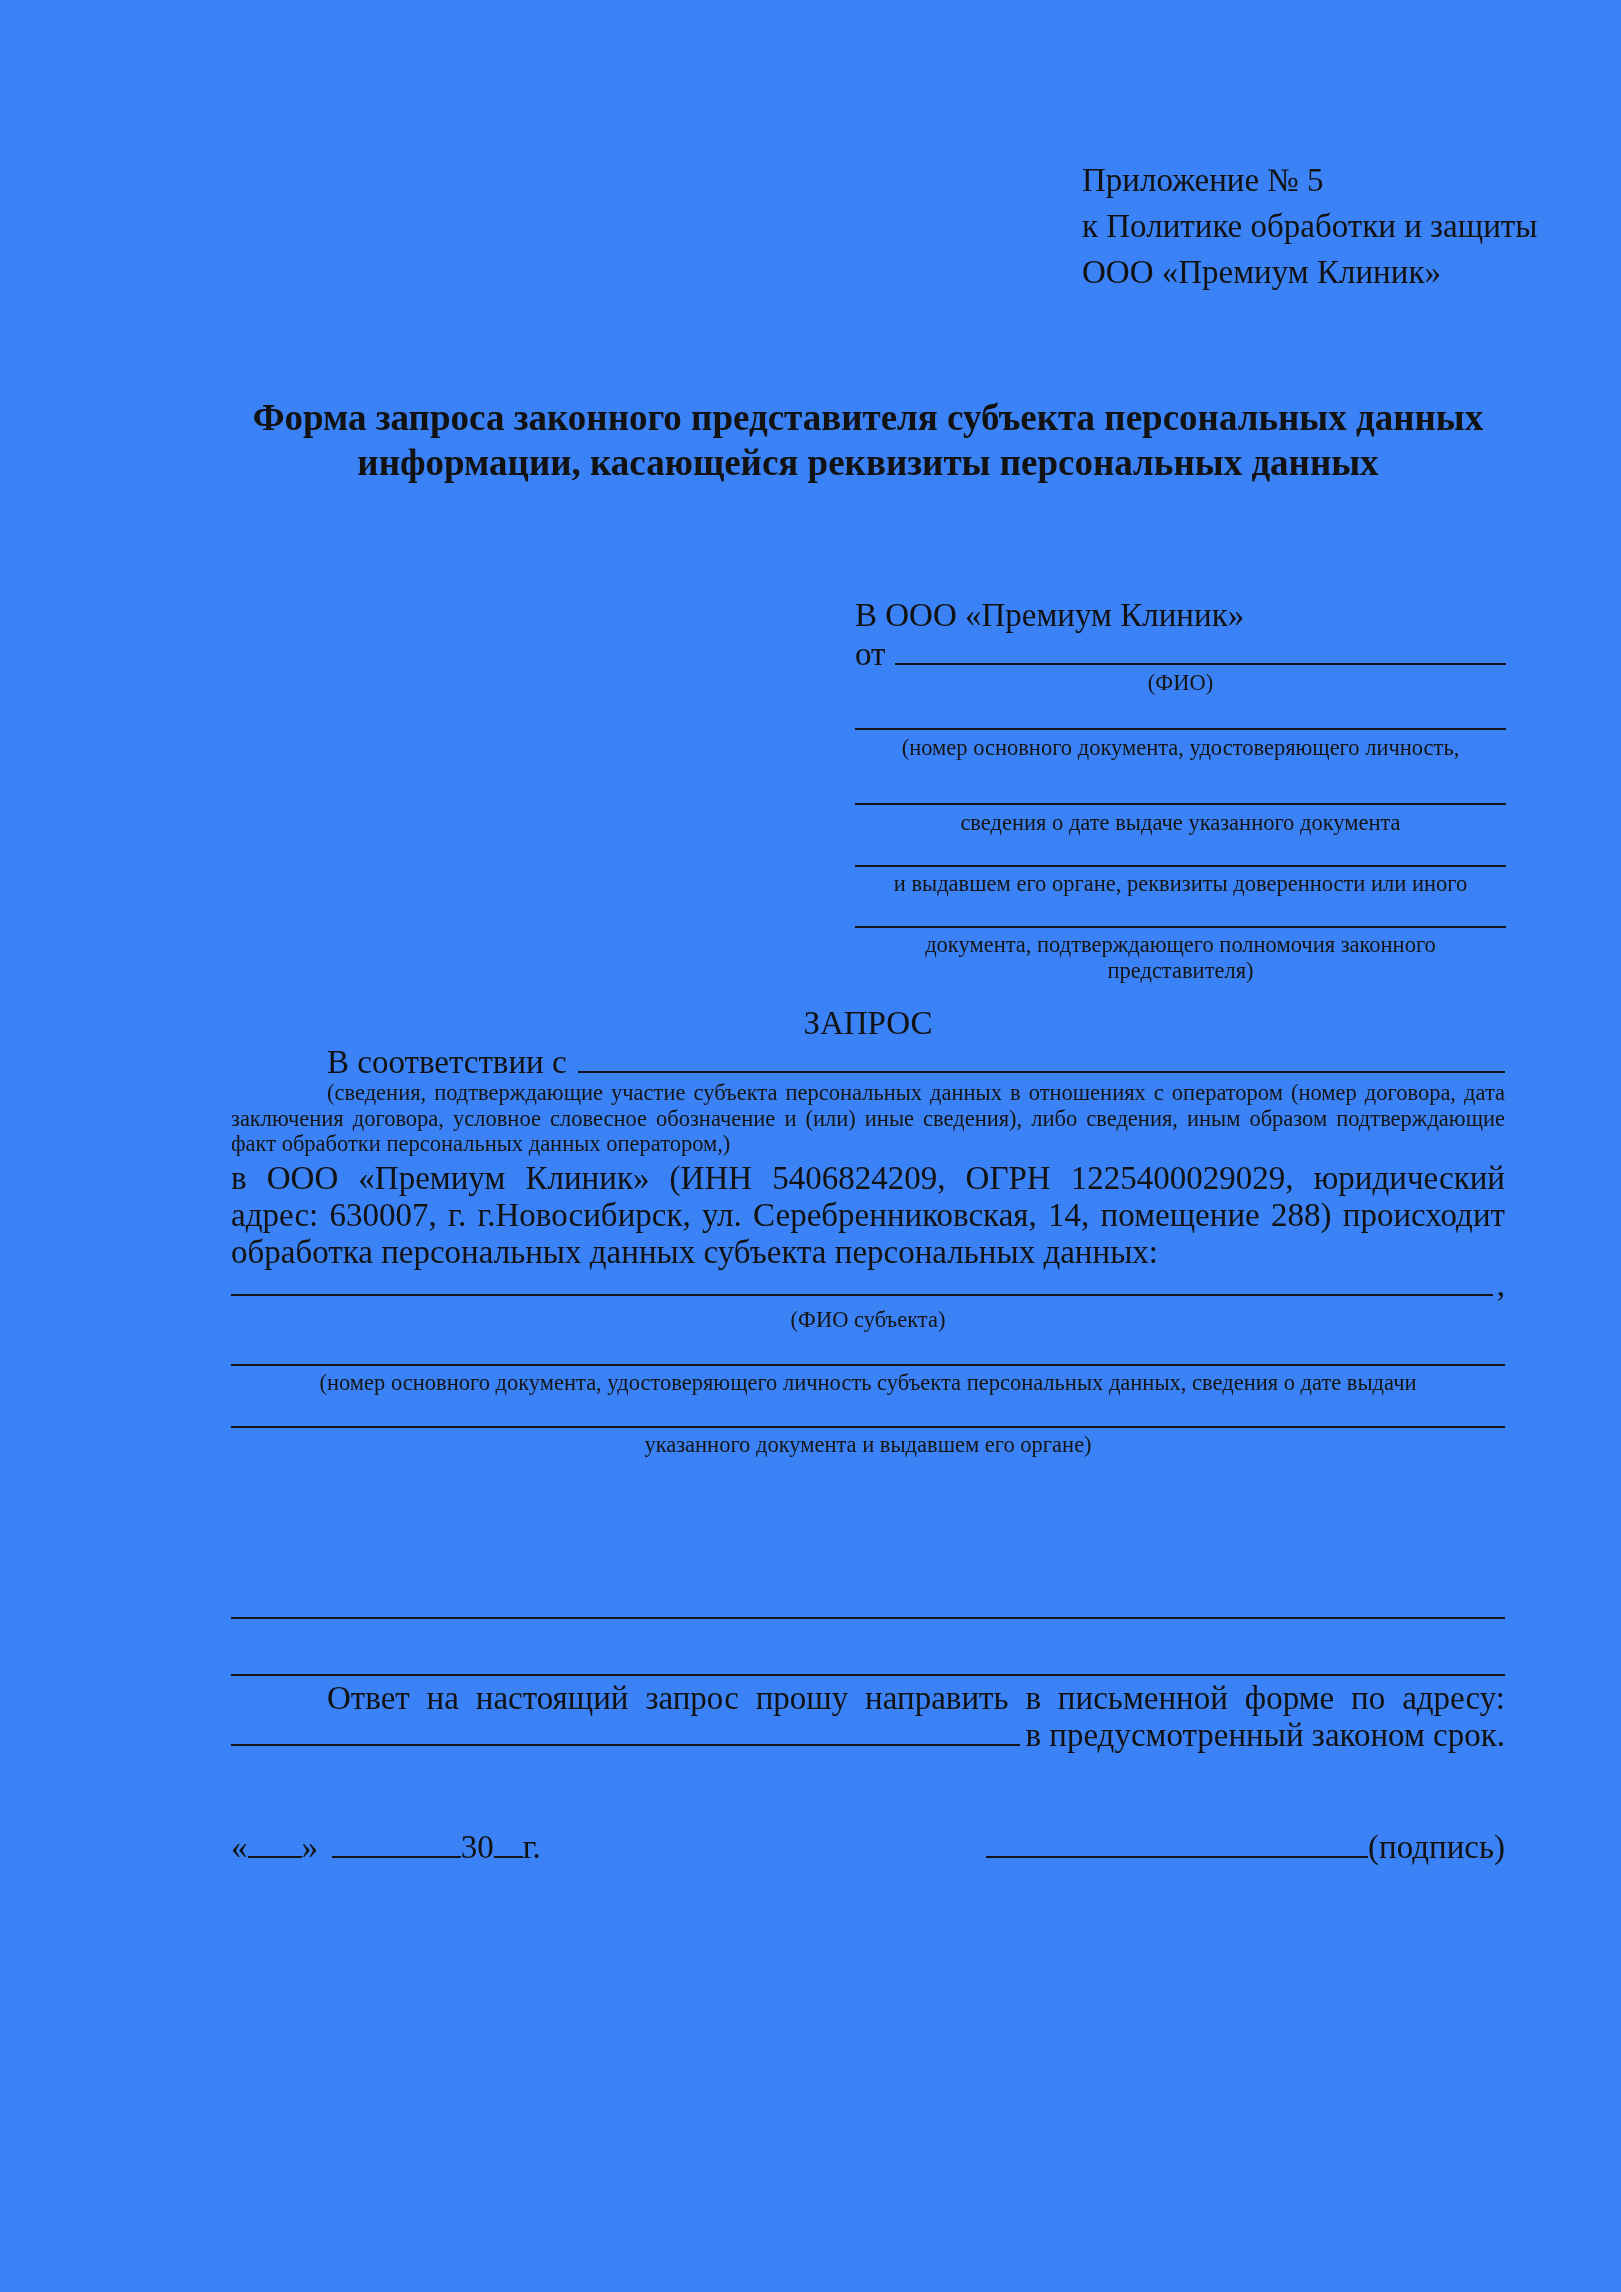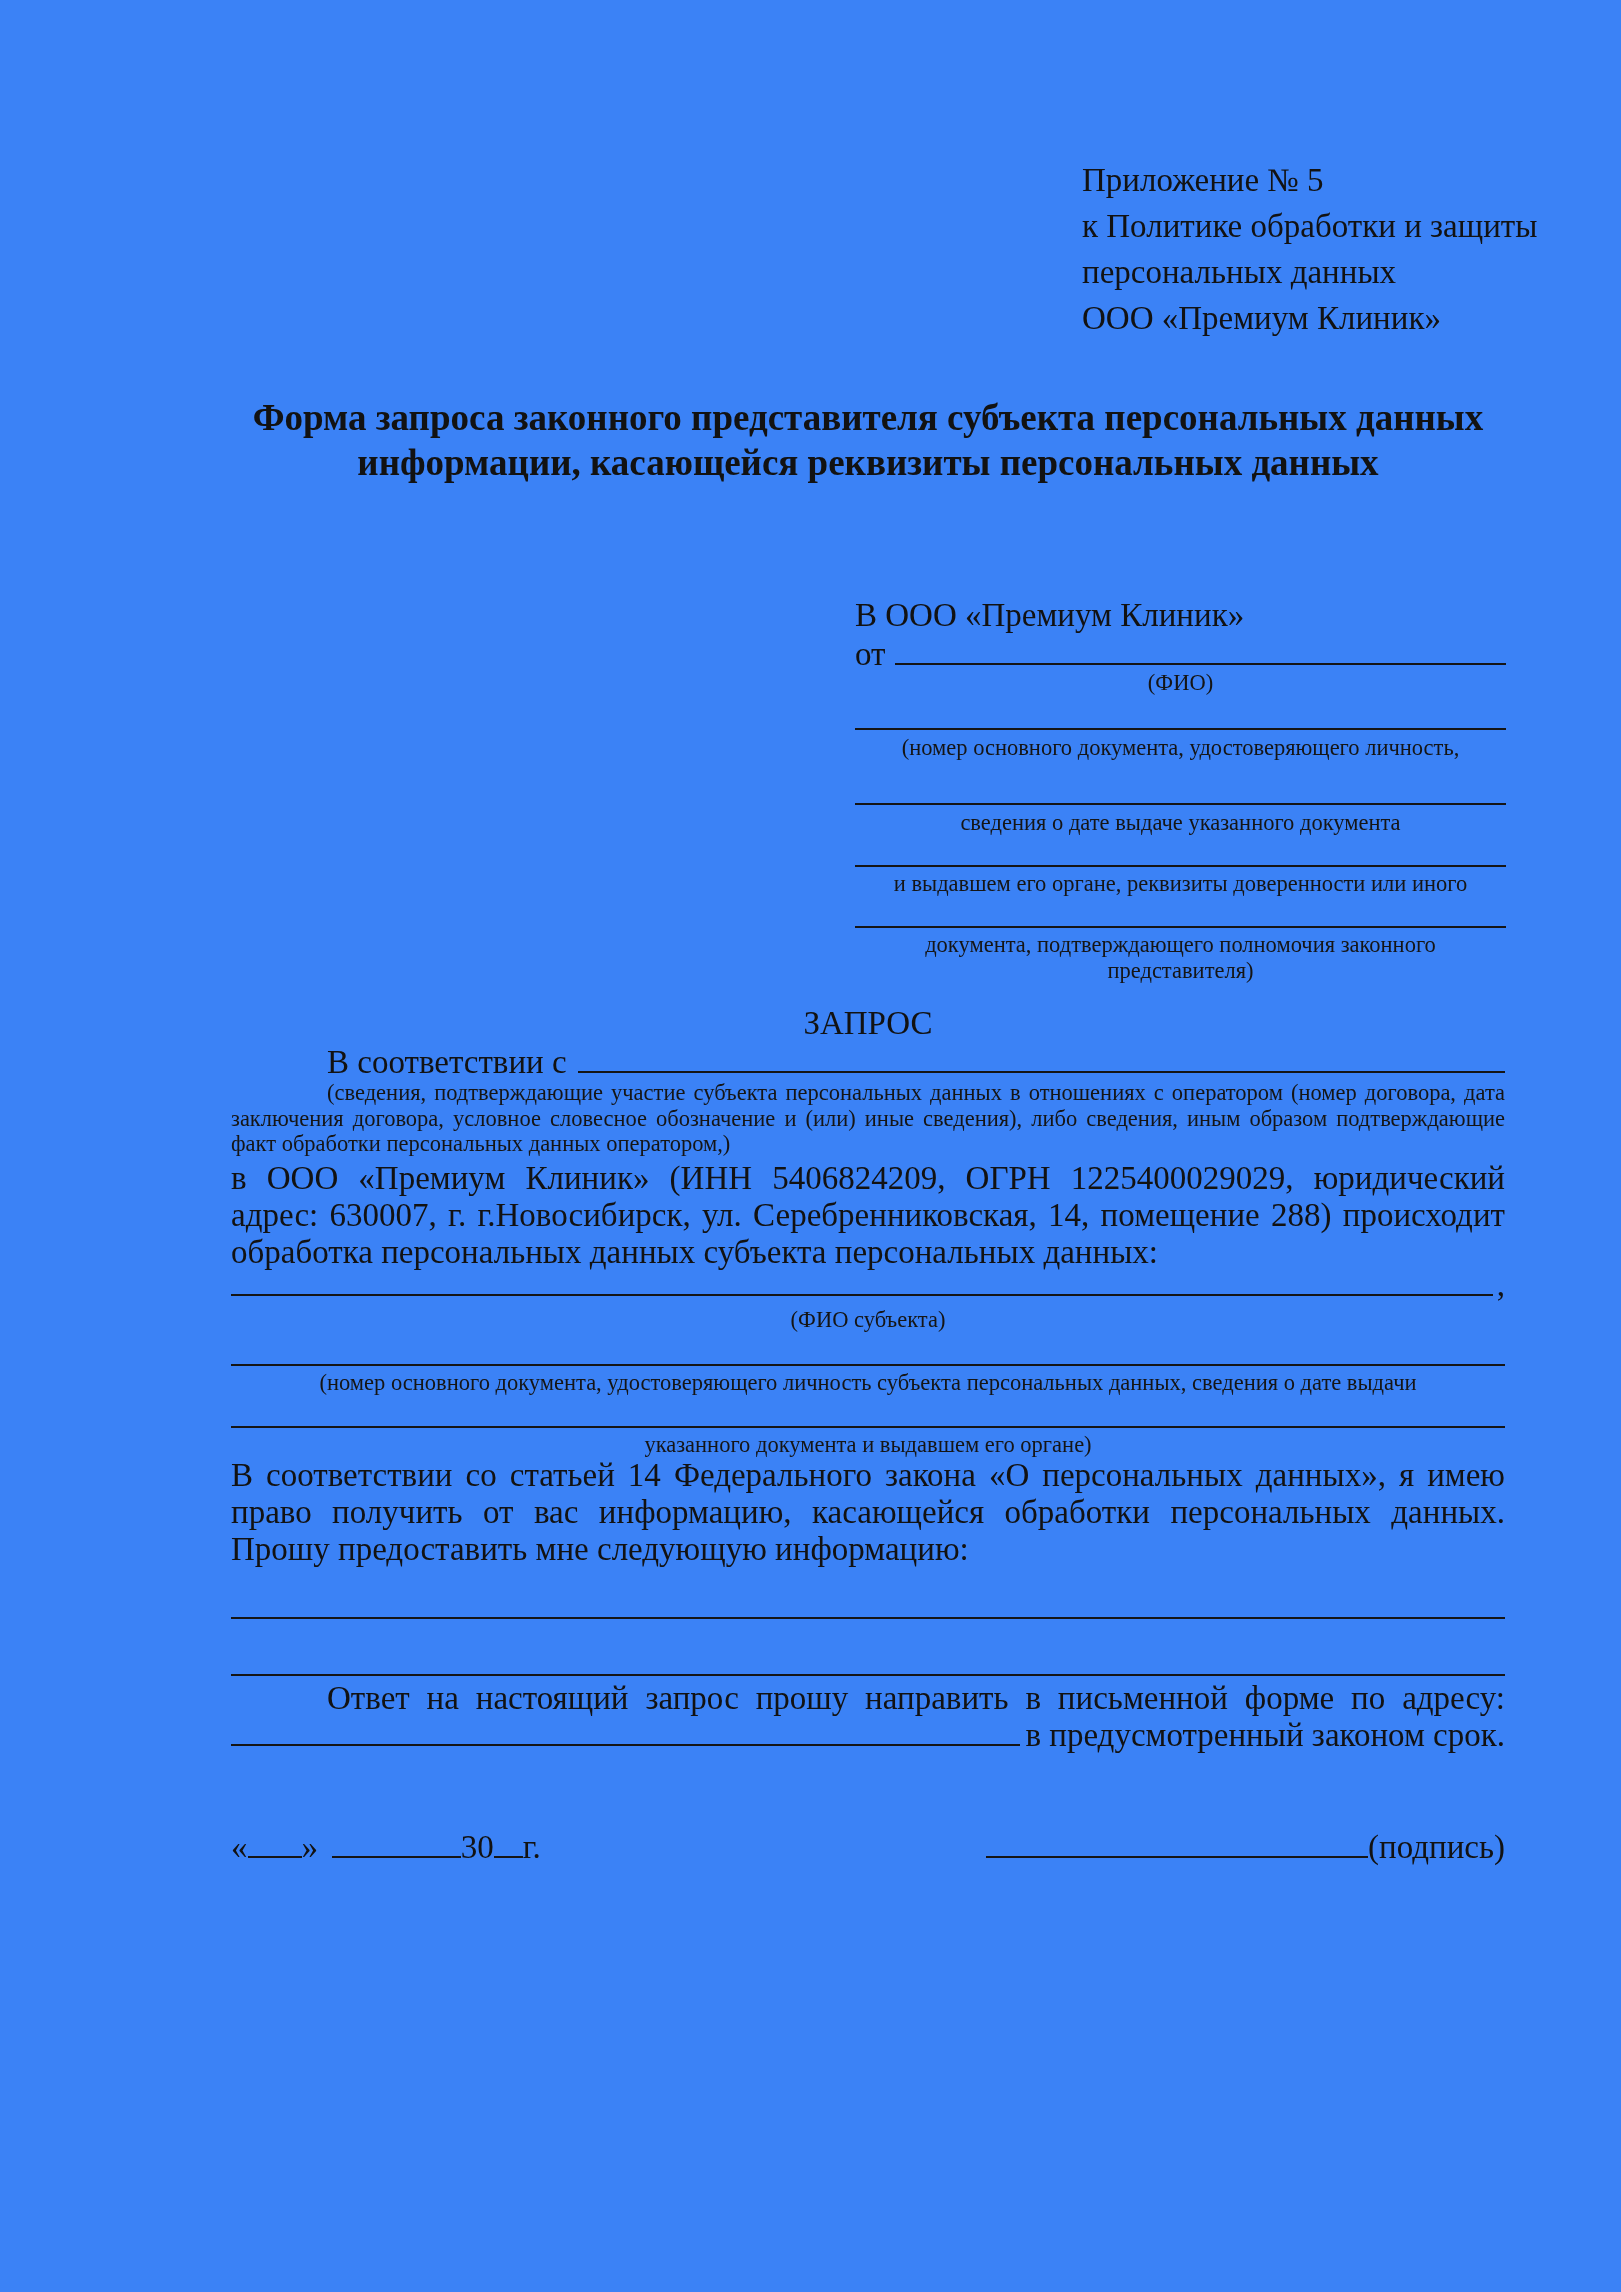--- a/index.html
+++ b/index.html
@@ -81,21 +81,20 @@
   .bl-w390 { width: 382px; }
 </style>
 </head>
 <body>
 
 <div class="page">
 
   <div class="abs annex">
     <div>Приложение № 5</div>
     <div>к Политике обработки и защиты</div>
-    <div>персональных данных</div>
     <div>ООО «Премиум Клиник»</div>
   </div>
 
   <div class="abs doc-title">
     <div>Форма запроса законного представителя субъекта персональных данных</div>
     <div>информации, касающейся реквизиты персональных данных</div>
   </div>
 
   <div class="abs addr-to">В ООО «Премиум Клиник»</div>
   <div class="abs addr-from row">
@@ -127,21 +126,20 @@
     <span class="fill"></span>
     <span class="comma">,</span>
   </div>
   <div class="abs cap-fio-subj caption center">(ФИО субъекта)</div>
 
   <div class="abs rule-d1 ruled"></div>
   <div class="abs cap-d1 caption center">(номер основного документа, удостоверяющего личность субъекта персональных данных, сведения о дате выдачи</div>
   <div class="abs rule-d2 ruled"></div>
   <div class="abs cap-d2 caption center">указанного документа и выдавшем его органе)</div>
 
-  <div class="abs law-para body-text justify">В соответствии со статьей 14 Федерального закона «О персональных данных», я имею право получить от вас информацию, касающейся обработки персональных данных. Прошу предоставить мне следующую информацию:</div>
 
   <div class="abs rule-b1 ruled"></div>
   <div class="abs rule-b2 ruled"></div>
 
   <div class="abs reply-1 body-text">Ответ на настоящий запрос прошу направить в письменной форме по адресу:</div>
   <div class="abs reply-2 row">
     <span class="fill"></span>
     <span class="tail">в предусмотренный законом срок.</span>
   </div>
 

